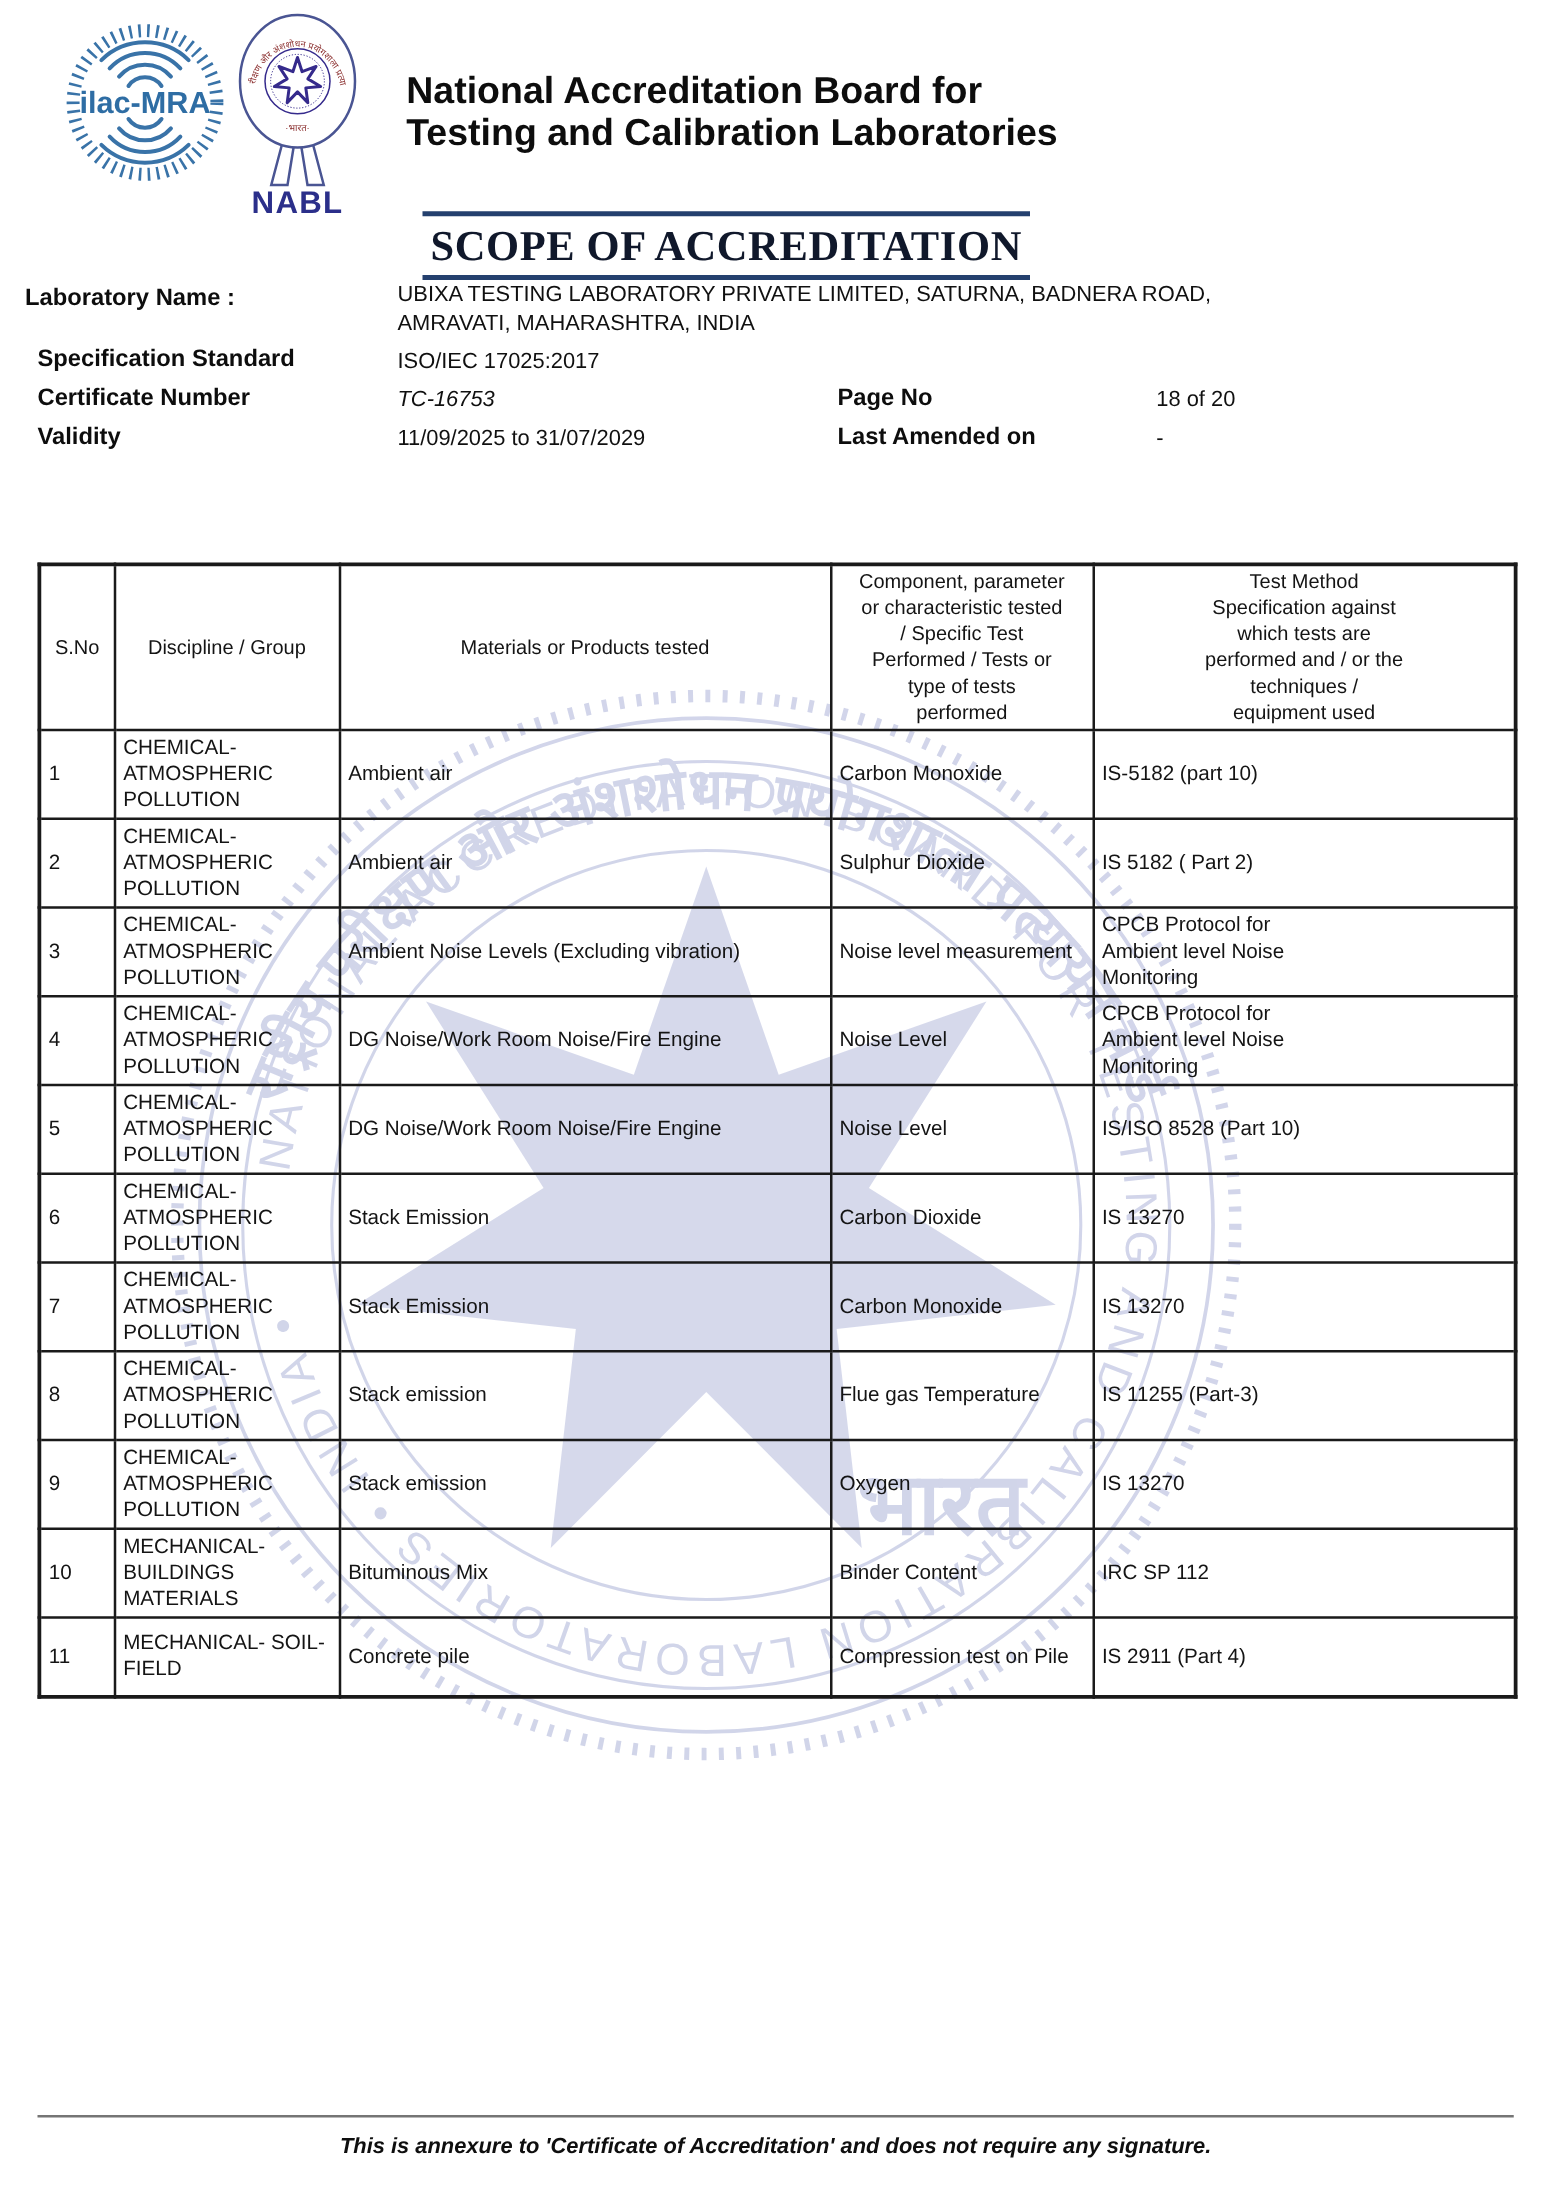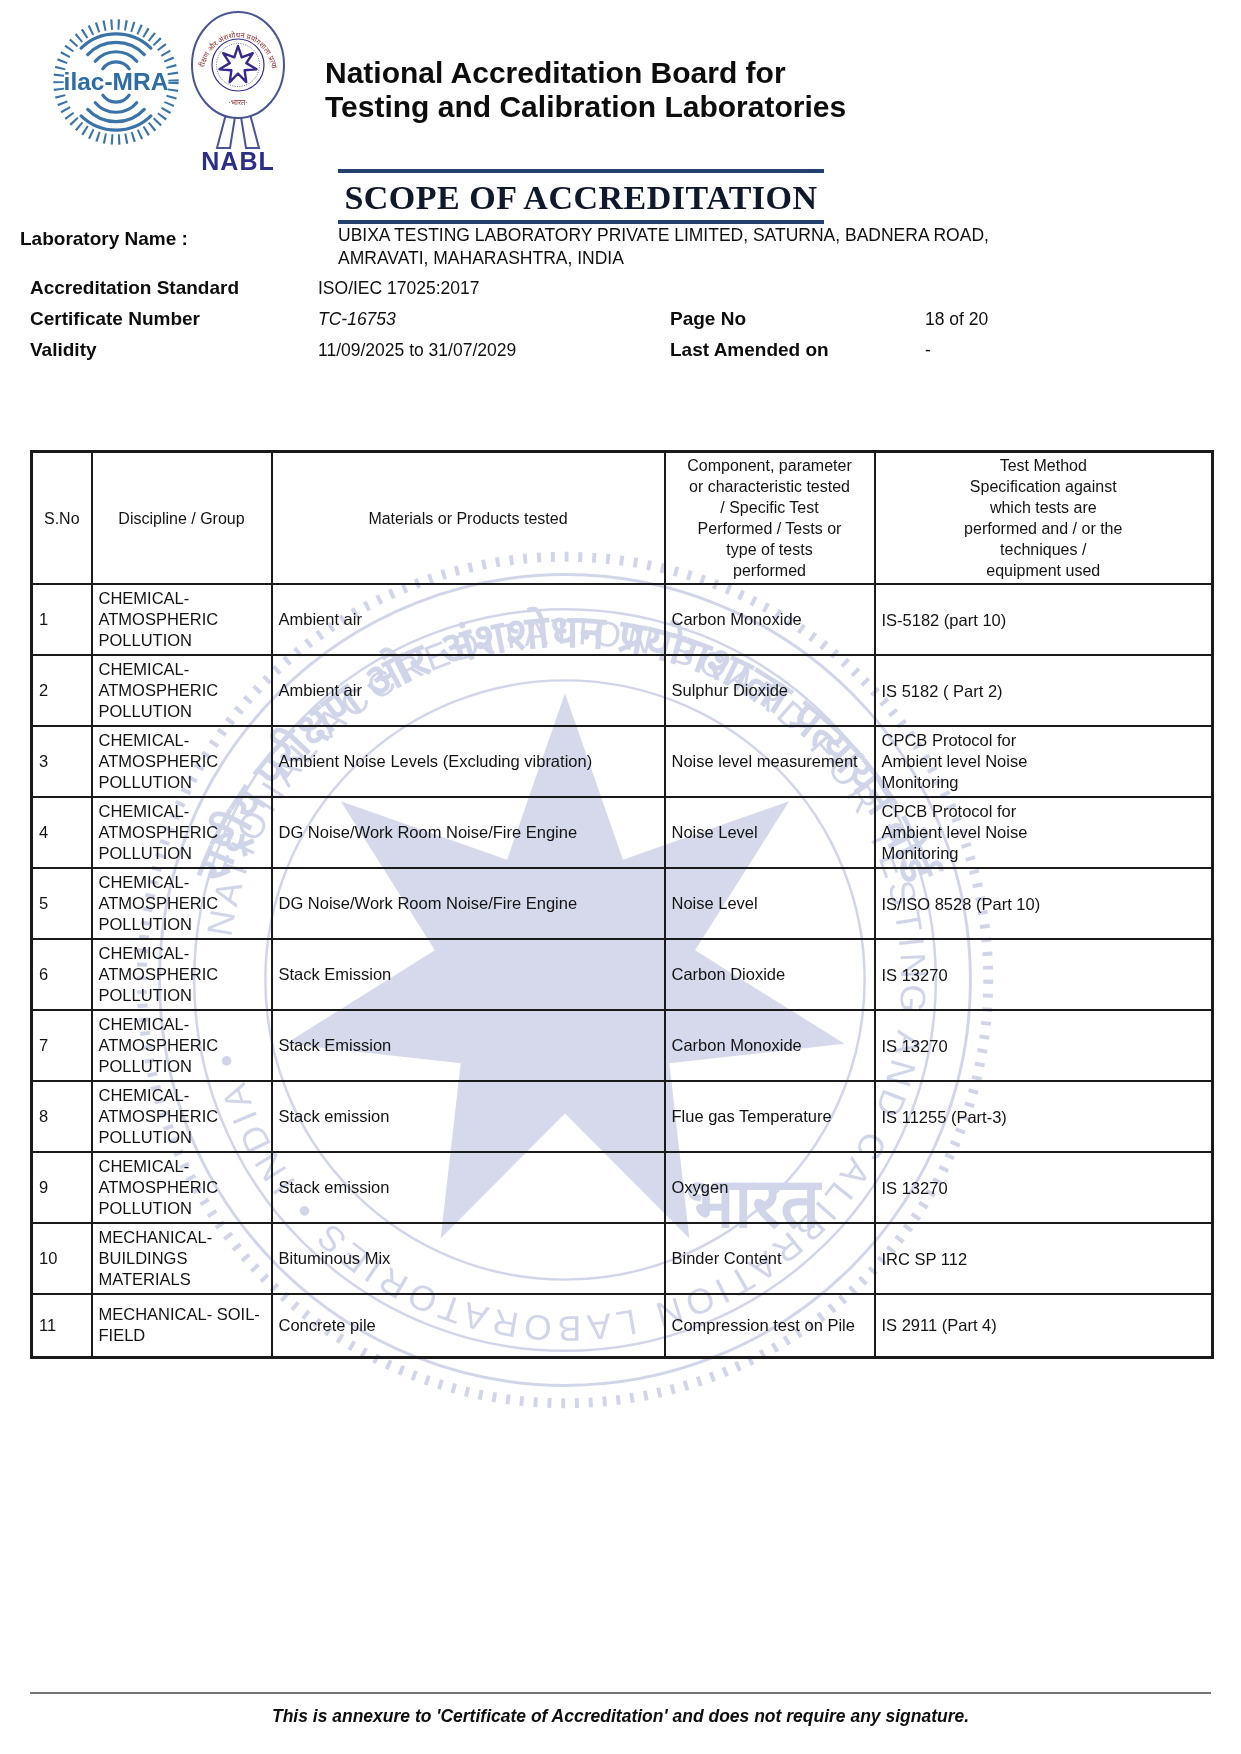--- a/index.html
+++ b/index.html
@@ -127,23 +127,23 @@
   </svg>
 
   <div class="abs org-title">
     <div>National Accreditation Board for</div>
     <div>Testing and Calibration Laboratories</div>
   </div>
 
   <div class="abs scope-block">SCOPE OF ACCREDITATION</div>
 
   <div class="abs lbl" style="left:20px;top:228px;">Laboratory Name :</div>
-  <div class="abs val" style="left:318px;top:224px;width:690px;line-height:23px;margin-left:20px;">UBIXA TESTING LABORATORY PRIVATE LIMITED, SATURNA, BADNERA ROAD, AMRAVATI, MAHARASHTRA, INDIA</div>
-
-  <div class="abs lbl" style="left:30px;top:277px;">Accreditation Standard</div>
+  <div class="abs val" style="left:318px;top:224px;width:690px;line-height:23px;">UBIXA TESTING LABORATORY PRIVATE LIMITED, SATURNA, BADNERA ROAD, AMRAVATI, MAHARASHTRA, INDIA</div>
+
+  <div class="abs lbl" style="left:30px;top:277px;">Specification Standard</div>
   <div class="abs val" style="left:318px;top:278px;">ISO/IEC 17025:2017</div>
 
   <div class="abs lbl" style="left:30px;top:308px;">Certificate Number</div>
   <div class="abs val" style="left:318px;top:309px;font-style:italic;">TC-16753</div>
   <div class="abs lbl" style="left:670px;top:308px;">Page No</div>
   <div class="abs val" style="left:925px;top:309px;">18 of 20</div>
 
   <div class="abs lbl" style="left:30px;top:339px;">Validity</div>
   <div class="abs val" style="left:318px;top:340px;">11/09/2025 to 31/07/2029</div>
   <div class="abs lbl" style="left:670px;top:339px;">Last Amended on</div>

